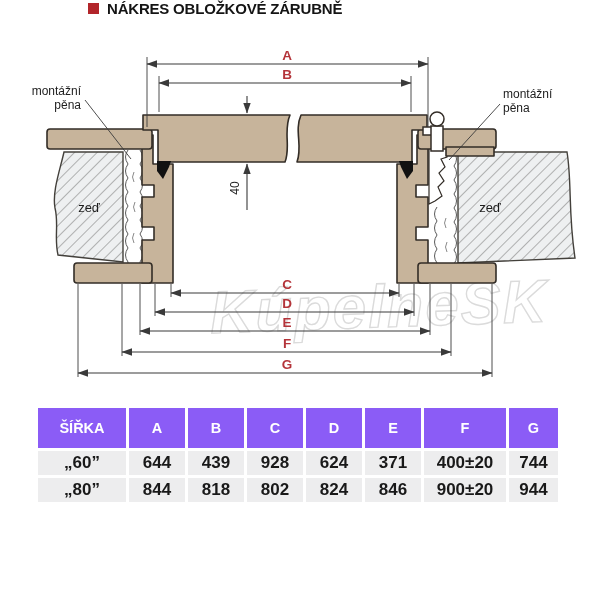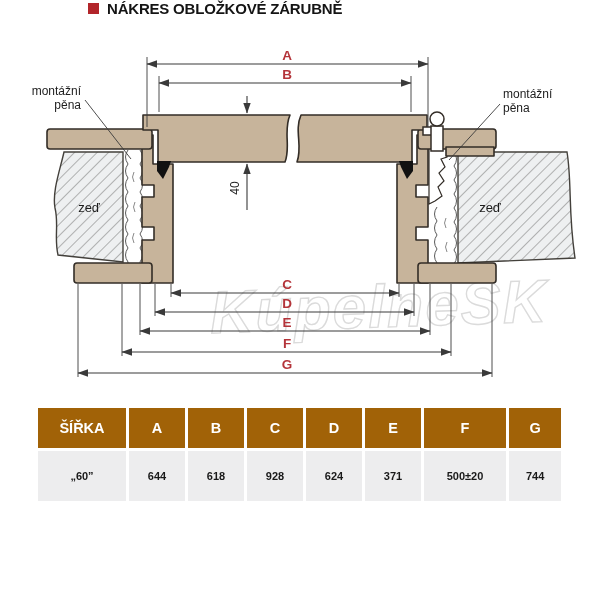--- a/index.html
+++ b/index.html
@@ -16,22 +16,22 @@
   .dimline{stroke:#3a3a3a;stroke-width:1.1;fill:none;}
   .extline{stroke:#3a3a3a;stroke-width:0.9;fill:none;}
   .dimlabel{font-family:"Liberation Sans",sans-serif;font-size:13.5px;font-weight:bold;fill:#b4343a;text-anchor:middle;}
   .anno{font-family:"Liberation Sans",sans-serif;font-size:12px;fill:#1d1d1d;}
   .zedlabel{font-family:"Liberation Sans",sans-serif;font-size:13px;fill:#1d1d1d;text-anchor:middle;}
   .foamline{stroke:#5a5a5a;stroke-width:1;fill:none;}
   .foamdash{stroke:#8a8a8a;stroke-width:1;fill:none;}
   .wm{font-family:"Liberation Sans",sans-serif;font-style:italic;font-weight:bold;font-size:60px;
       fill:none;stroke:#dbdbdb;stroke-width:1.4;letter-spacing:2px;}
   table.dim-table{position:absolute;left:35px;top:405px;border-collapse:separate;border-spacing:3px;z-index:4;}
-  table.dim-table th{background:#a16207;color:#fff;font-size:14.5px;font-weight:bold;height:40px;text-align:center;padding:0;}
-  table.dim-table td{background:#ededee;color:#191919;font-size:11px;font-weight:bold;height:16px;text-align:center;padding:17px;}
+  table.dim-table th{background:#8b5cf6;color:#fff;font-size:14.5px;font-weight:bold;height:40px;text-align:center;padding:0;}
+  table.dim-table td{background:#ededee;color:#191919;font-size:17px;font-weight:bold;height:24px;text-align:center;padding:0;}
   .c-sirka{width:88px}.c-std{width:56px}.c-f{width:82px}.c-g{width:49px}
 </style>
 </head>
 <body>
 
 <div class="title-row">
   <span class="title-bullet"></span>
   <span class="title-text">NÁKRES OBLOŽKOVÉ ZÁRUBNĚ</span>
 </div>
 
@@ -182,21 +182,31 @@
     <th>B</th>
     <th>C</th>
     <th>D</th>
     <th>E</th>
     <th>F</th>
     <th>G</th>
   </tr>
   <tr>
     <td>„60”</td>
     <td>644</td>
-    <td>618</td>
+    <td>439</td>
     <td>928</td>
     <td>624</td>
     <td>371</td>
-    <td>500±20</td>
+    <td>400±20</td>
     <td>744</td>
+  </tr>
+  <tr>
+    <td>„80”</td>
+    <td>844</td>
+    <td>818</td>
+    <td>802</td>
+    <td>824</td>
+    <td>846</td>
+    <td>900±20</td>
+    <td>944</td>
   </tr>
 </tbody>
   </table>
 
 </body></html>

